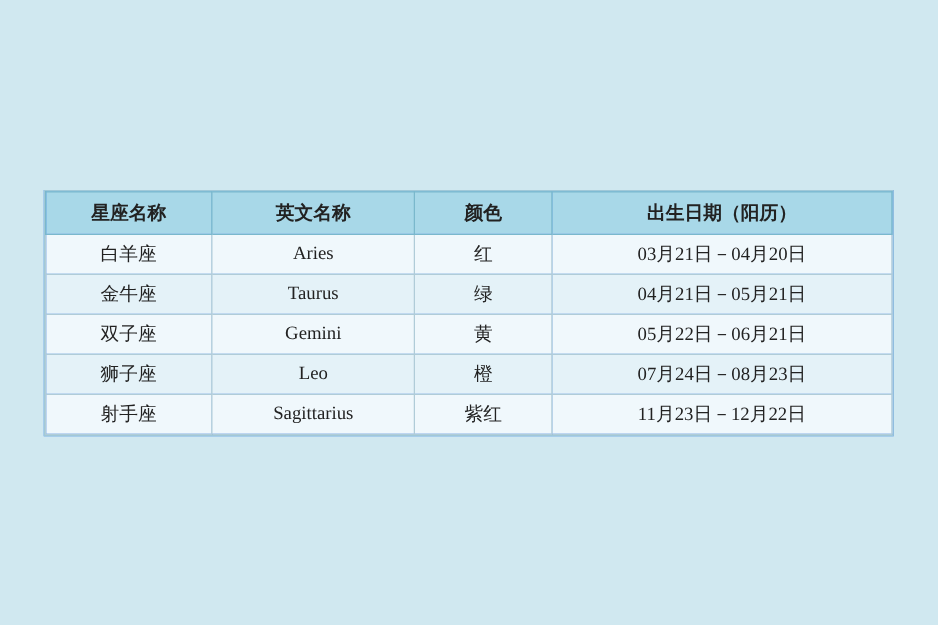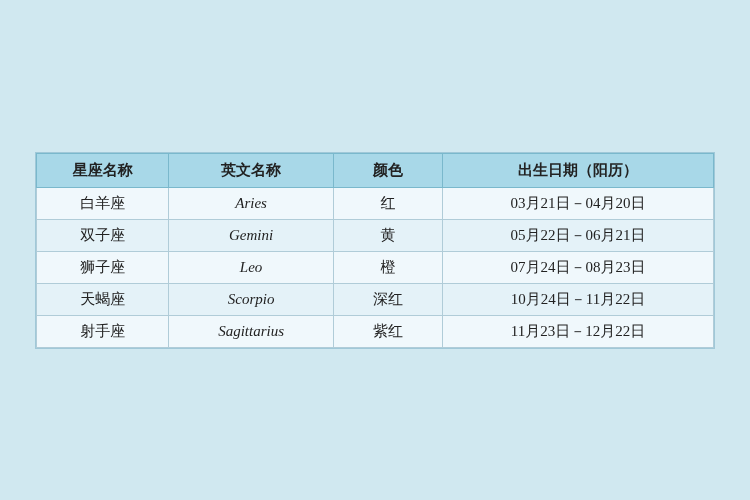--- a/index.html
+++ b/index.html
@@ -56,21 +56,20 @@
       text-align: center;
       font-size: 15px;
       color: #222;
     }
 
     tbody td:nth-child(1) {
       font-weight: normal;
     }
 
     tbody td:nth-child(2) {
-      font-style: italic;
     }
   </style>
 </head>
 <body>
 
 <div class="table-container">
   <table>
     <thead>
       <tr>
         <th>星座名称</th>
@@ -80,38 +79,38 @@
       </tr>
     </thead>
     <tbody id="table-body">
     <tr>
           <td>白羊座</td>
           <td>Aries</td>
           <td>红</td>
           <td>03月21日－04月20日</td>
         </tr>
         <tr>
+          <td>金牛座</td>
+          <td>Taurus</td>
+          <td>绿</td>
+          <td>04月21日－05月21日</td>
+        </tr>
+        <tr>
           <td>双子座</td>
           <td>Gemini</td>
           <td>黄</td>
           <td>05月22日－06月21日</td>
         </tr>
         <tr>
           <td>狮子座</td>
           <td>Leo</td>
           <td>橙</td>
           <td>07月24日－08月23日</td>
         </tr>
         <tr>
-          <td>天蝎座</td>
-          <td>Scorpio</td>
-          <td>深红</td>
-          <td>10月24日－11月22日</td>
-        </tr>
-        <tr>
           <td>射手座</td>
           <td>Sagittarius</td>
           <td>紫红</td>
           <td>11月23日－12月22日</td>
         </tr>
       </tbody>
   </table>
 </div>
 
 </body></html>

